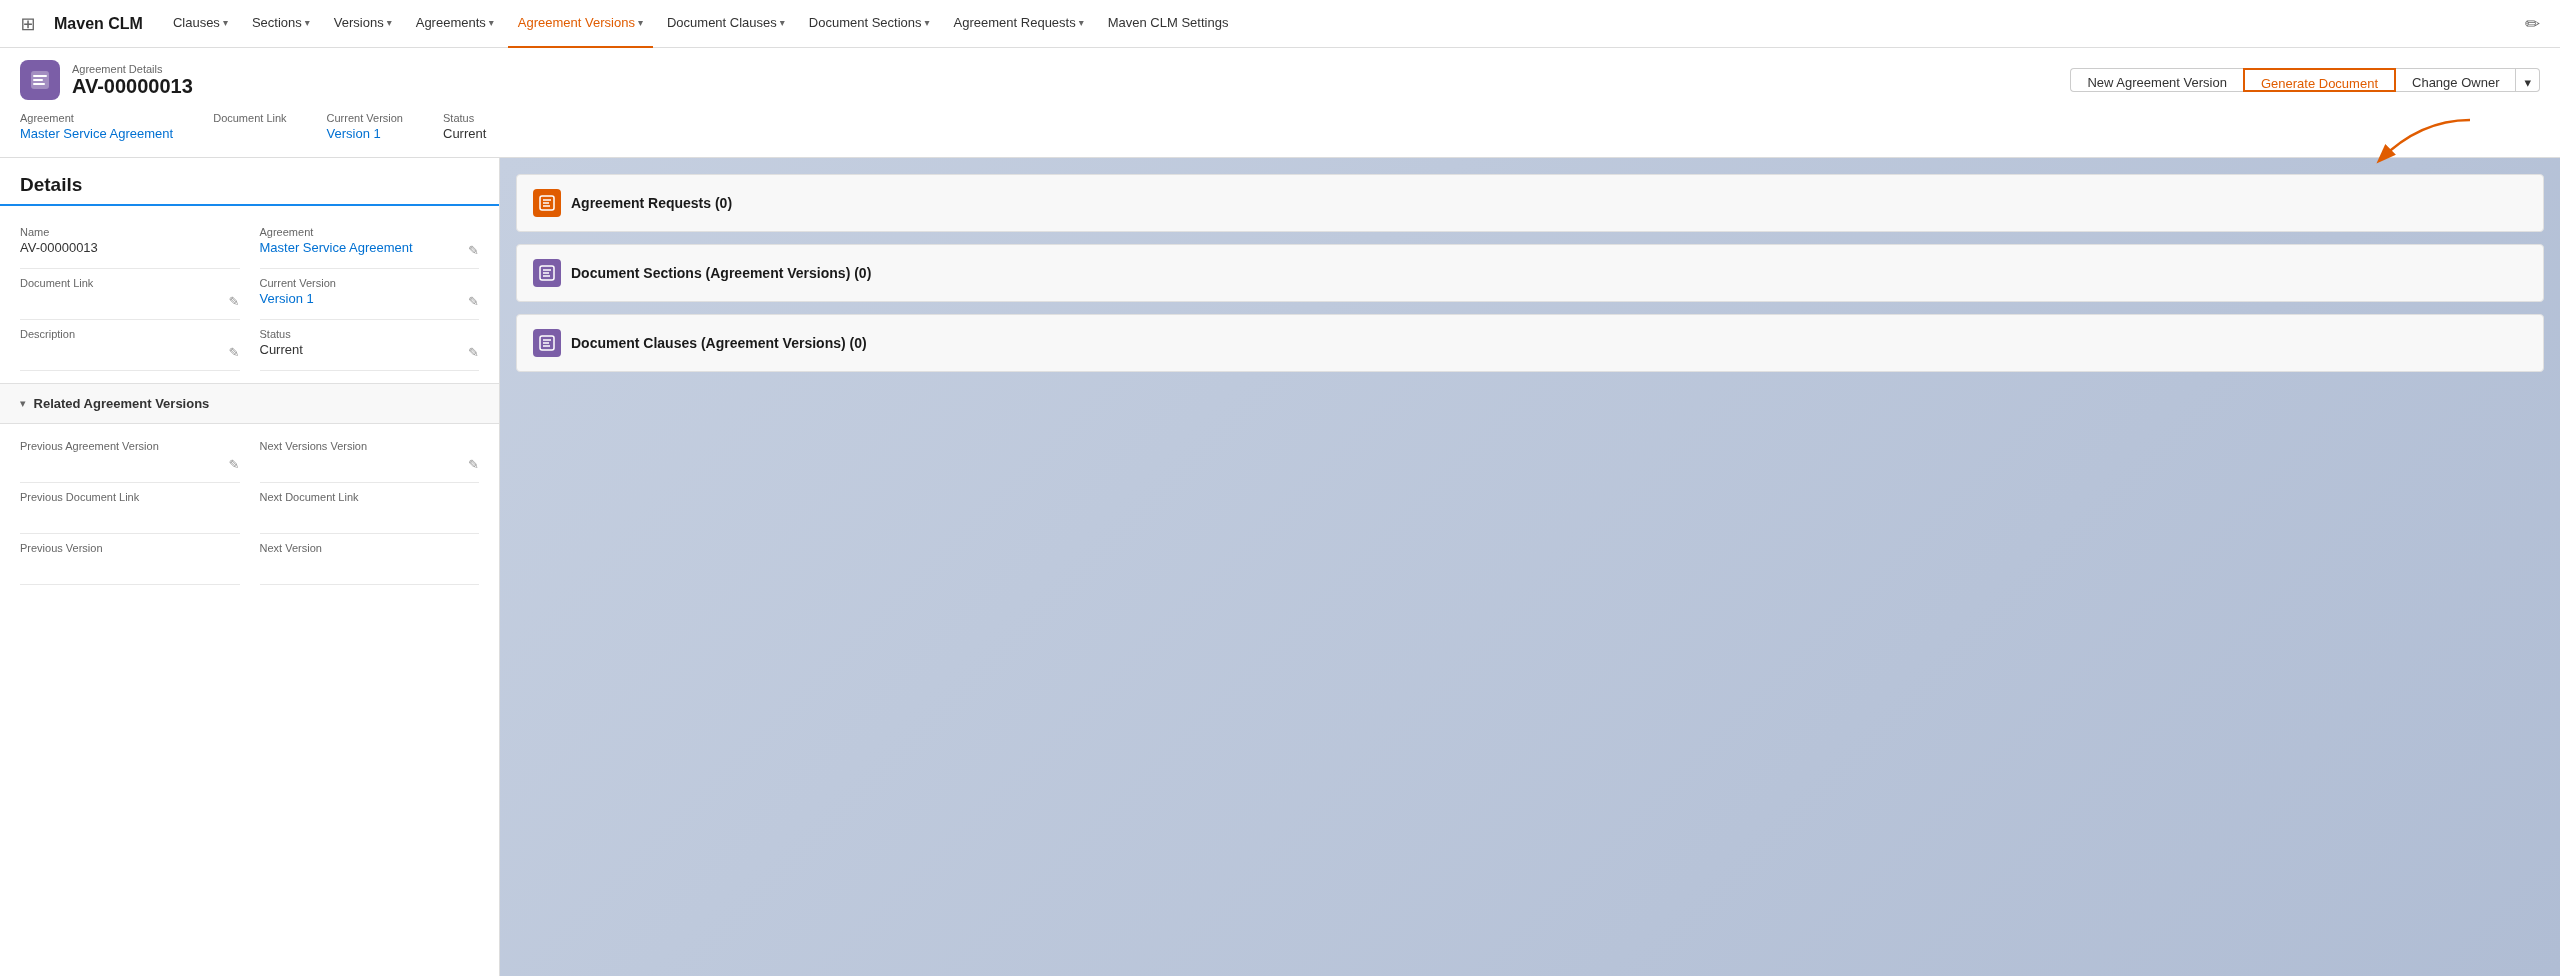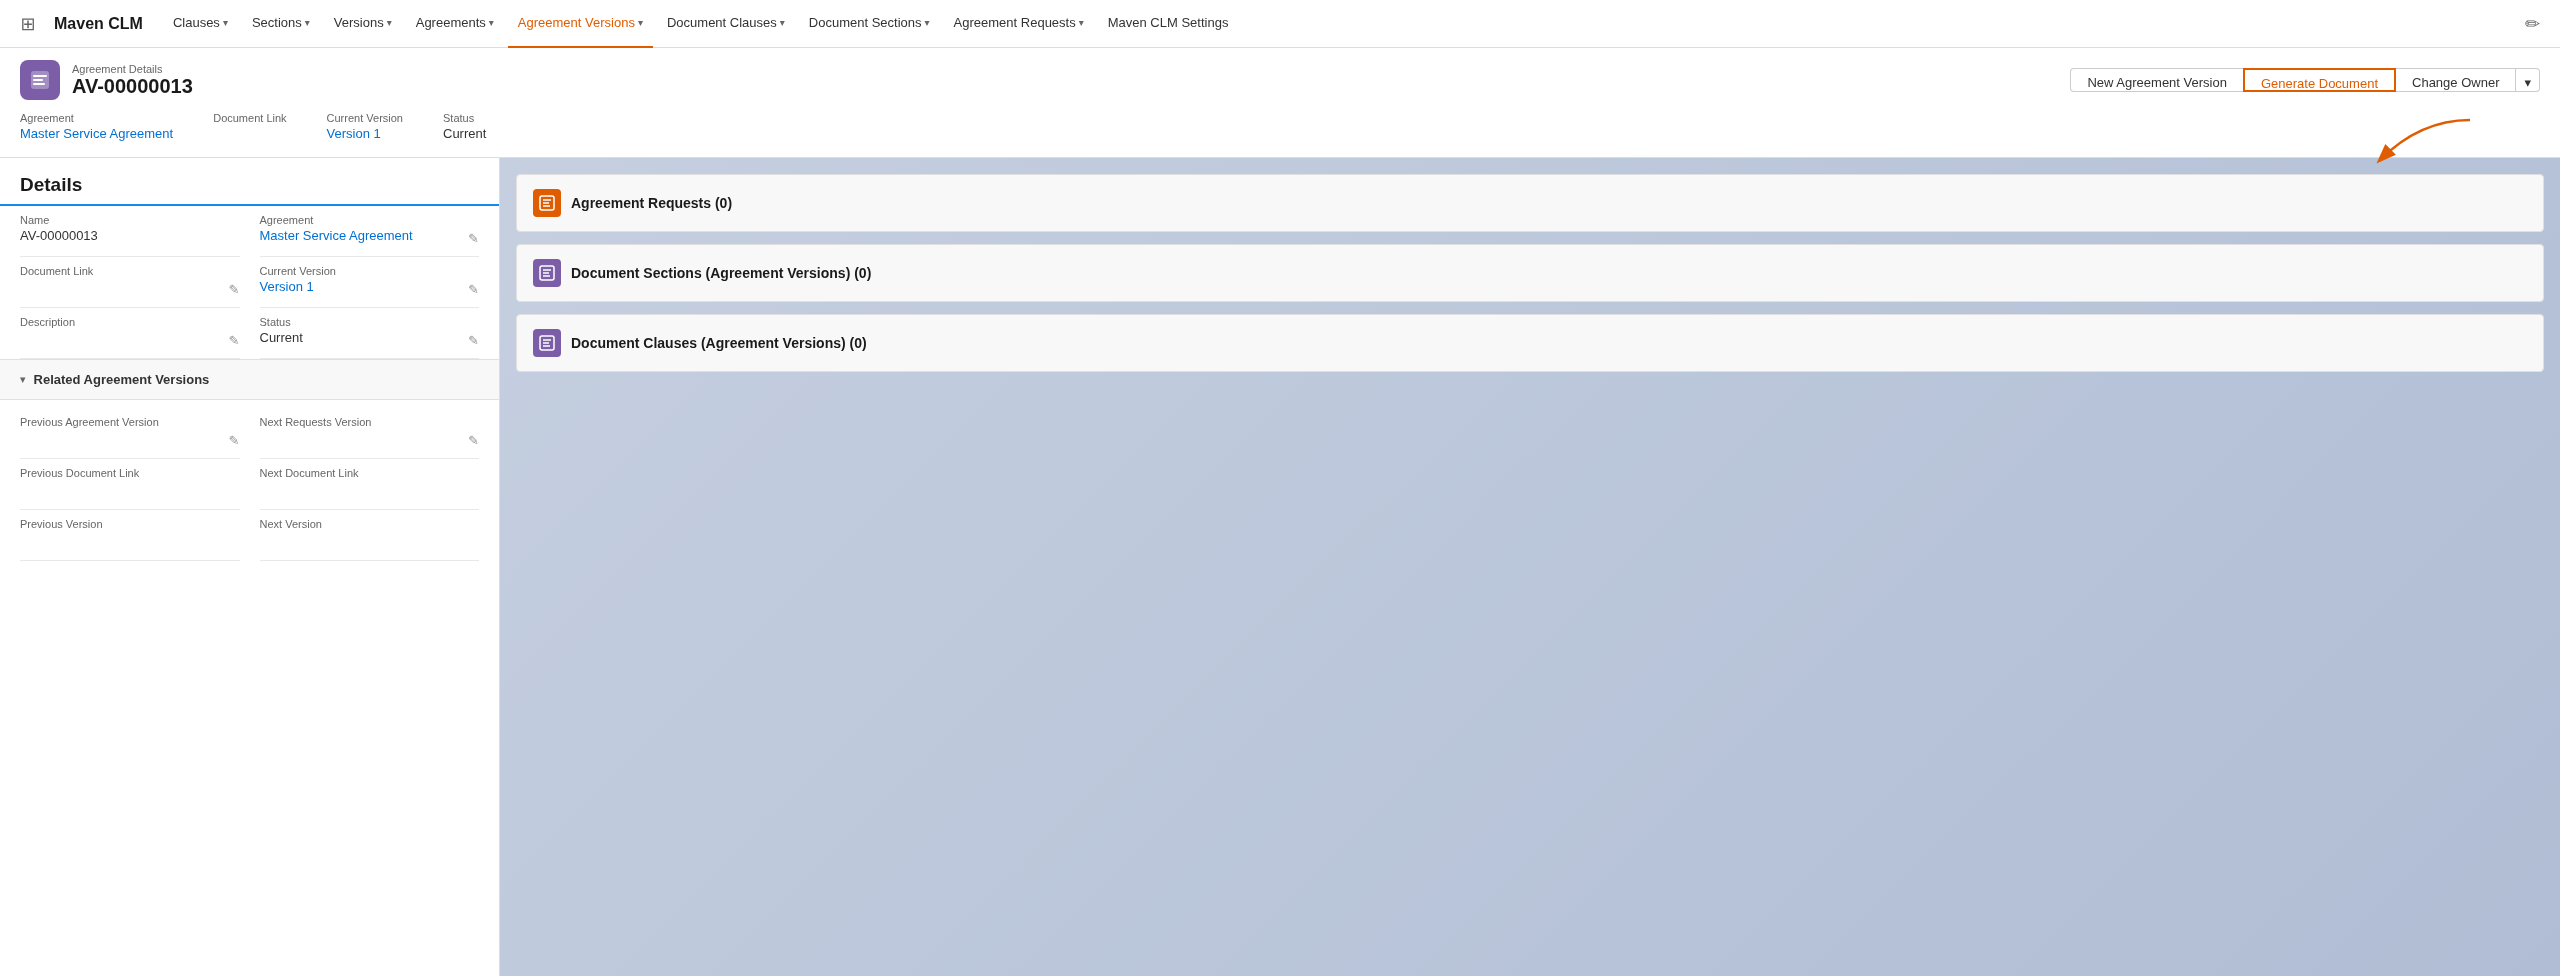--- a/index.html
+++ b/index.html
@@ -94,21 +94,21 @@
     .panel-section-header {
       padding: 16px 20px 8px 20px;
       border-bottom: 2px solid #1589ee;
       margin-bottom: 0;
     }
     .panel-section-title {
       font-size: 19px; font-weight: 600; color: #1a1a1a;
     }
 
     .form-grid {
-      padding: 0 20px;
+      padding: 12px 20px;
       display: grid; grid-template-columns: 1fr 1fr; gap: 0 20px;
     }
     .form-field {
       padding: 8px 0;
       border-bottom: 1px solid #e8e8e8;
     }
     .form-field-label { font-size: 11px; color: #666; margin-bottom: 2px; }
     .form-field-value { font-size: 13px; color: #333; min-height: 20px; }
     .form-field-value.link { color: #0070d2; cursor: pointer; }
     .form-field-with-edit {
@@ -337,21 +337,21 @@
 
       <div class="form-field">
         <div class="form-field-label">Previous Agreement Version</div>
         <div class="form-field-with-edit">
           <div class="form-field-value"></div>
           <span class="edit-icon">✎</span>
         </div>
       </div>
 
       <div class="form-field">
-        <div class="form-field-label">Next Requests Version</div>
+        <div class="form-field-label">Next Versions Version</div>
         <div class="form-field-with-edit">
           <div class="form-field-value"></div>
           <span class="edit-icon">✎</span>
         </div>
       </div>
 
       <div class="form-field">
         <div class="form-field-label">Previous Document Link</div>
         <div class="form-field-value"></div>
       </div>

